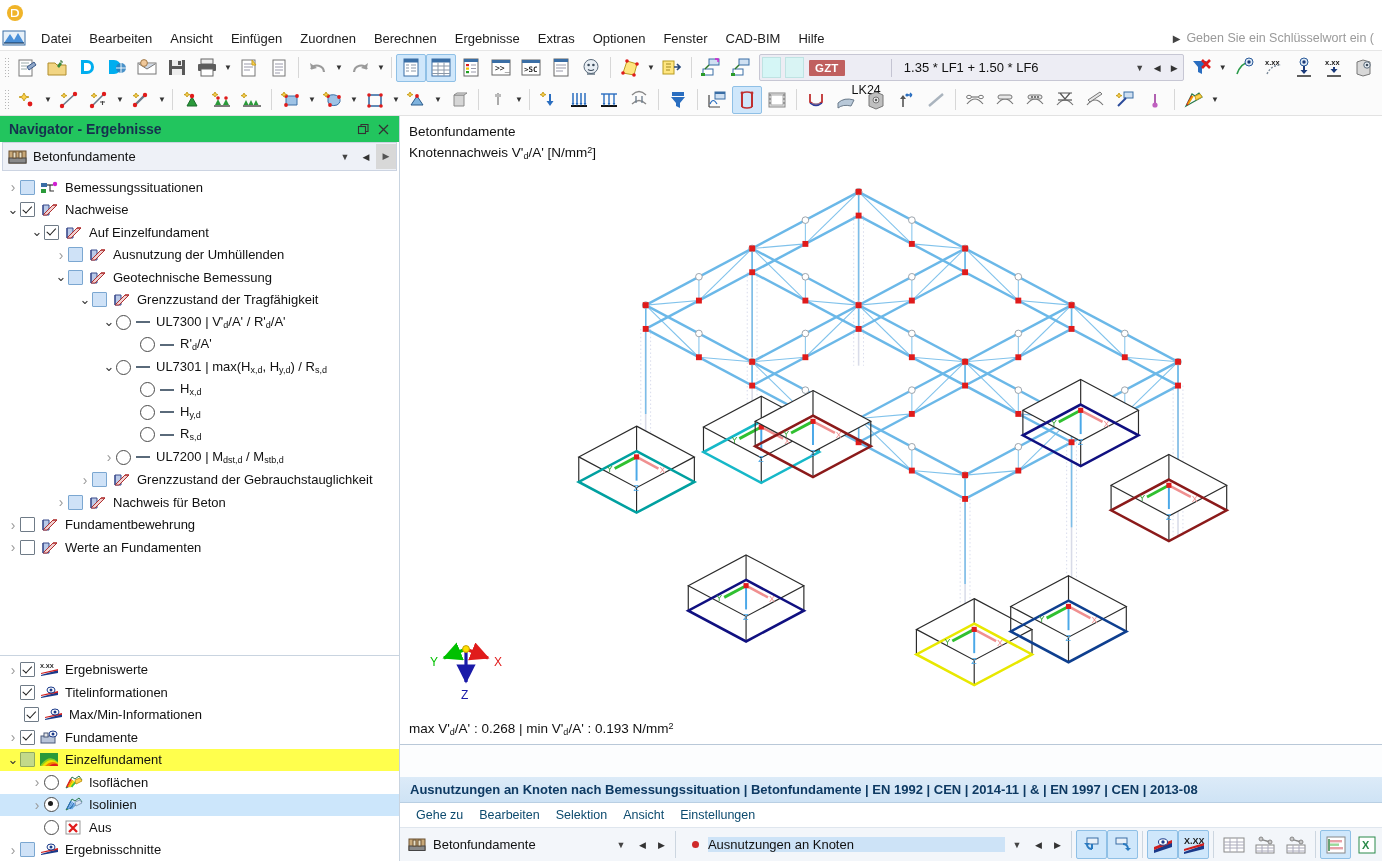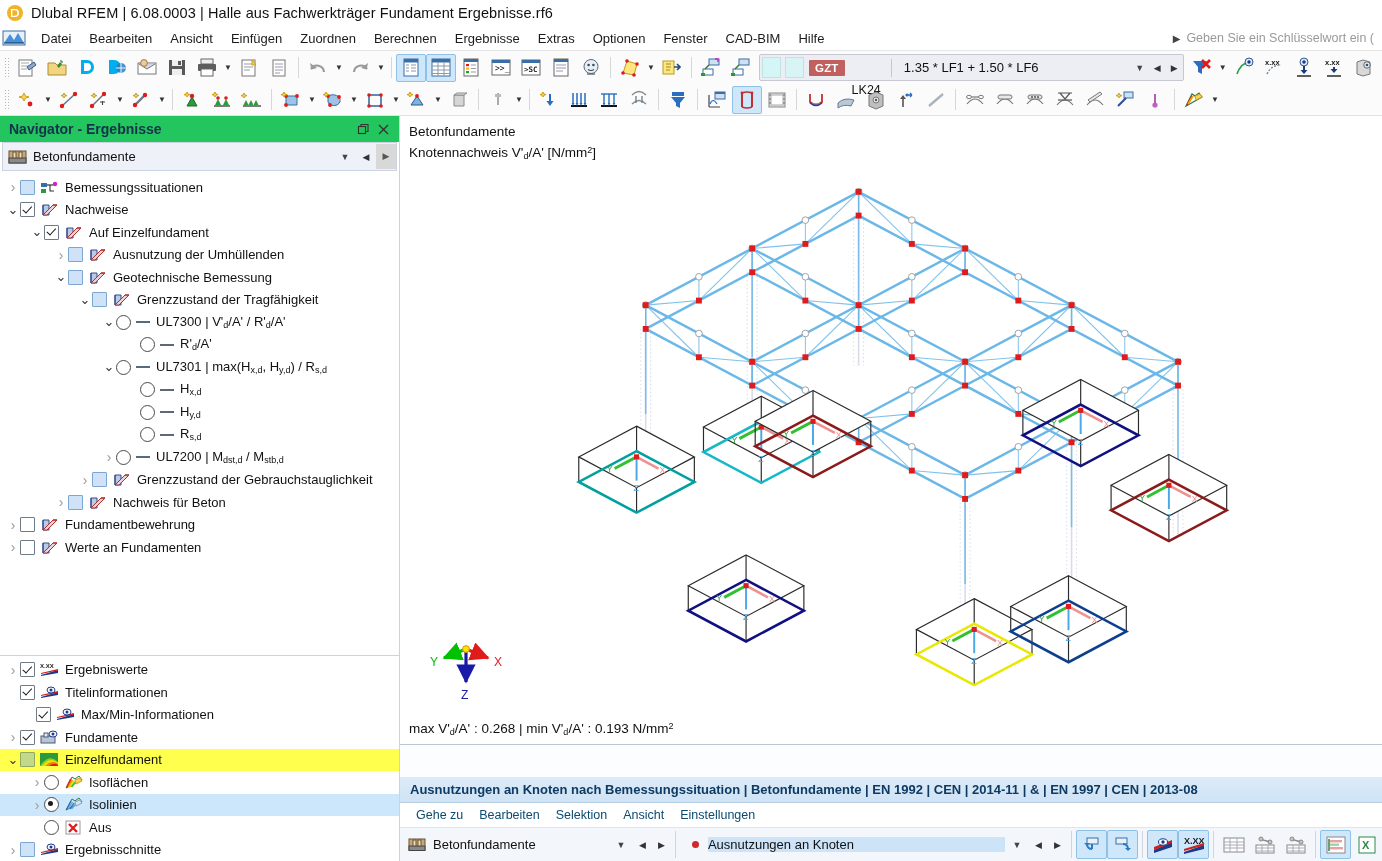--- a/index.html
+++ b/index.html
@@ -111,21 +111,20 @@
 <body>
 
 <div class="app">
 
   <div class="titlebar">
     <svg class="appicon" viewBox="0 0 18 18">
       <circle cx="9" cy="9" r="8" fill="#f0b429"></circle>
       <path d="M5 5h4a4 4 0 0 1 0 8H5z" fill="#fff"></path>
       <path d="M6.3 6.3h2.4a2.7 2.7 0 0 1 0 5.4H6.3z" fill="#f0b429"></path>
     </svg>
-    <span class="ttl">Dlubal RFEM | 6.08.0003 | Halle aus Fachwerkträger Fundament Ergebnisse.rf6</span>
   </div>
 
   <div class="menubar">
     <svg class="logo" viewBox="0 0 24 18">
       <rect x="1" y="2" width="22" height="14" fill="#e8f1f9" stroke="#3a6ea5"></rect>
       <path d="M2 14 L8 5 L12 11 L16 4 L22 14 Z" fill="#4a90d9"></path>
       <path d="M2 14 L22 14" stroke="#1b3f63" stroke-width="1.2"></path>
     </svg>
     <div class="mi">Datei</div>
     <div class="mi">Bearbeiten</div>
@@ -877,21 +876,21 @@
             <span class="ic">
               <svg width="19" height="15" viewBox="0 0 19 15">
                 <path d="M1 12L18 7v3L1 13z" fill="#1a3a8a"></path>
                 <path d="M1 10L18 6v1.8L1 11z" fill="#d02020"></path>
                 <ellipse cx="11" cy="5" rx="4" ry="3" fill="#fff" stroke="#1a3a8a"></ellipse>
                 <circle cx="11" cy="5" r="1.5" fill="#1a3a8a"></circle>
               </svg>
             </span>
             <span class="lbl">Titelinformationen</span>
           </div>
-          <div class="row" style="padding-left: 22px;">
+          <div class="row" style="padding-left: 10px;">
             <span class="exp"></span>
             <span class="cb chk"></span>
             <span class="ic">
               <svg width="19" height="15" viewBox="0 0 19 15">
                 <path d="M1 12L18 7v3L1 13z" fill="#1a3a8a"></path>
                 <path d="M1 10L18 6v1.8L1 11z" fill="#d02020"></path>
                 <ellipse cx="11" cy="5" rx="4" ry="3" fill="#fff" stroke="#1a3a8a"></ellipse>
                 <circle cx="11" cy="5" r="1.5" fill="#1a3a8a"></circle>
               </svg>
             </span>

